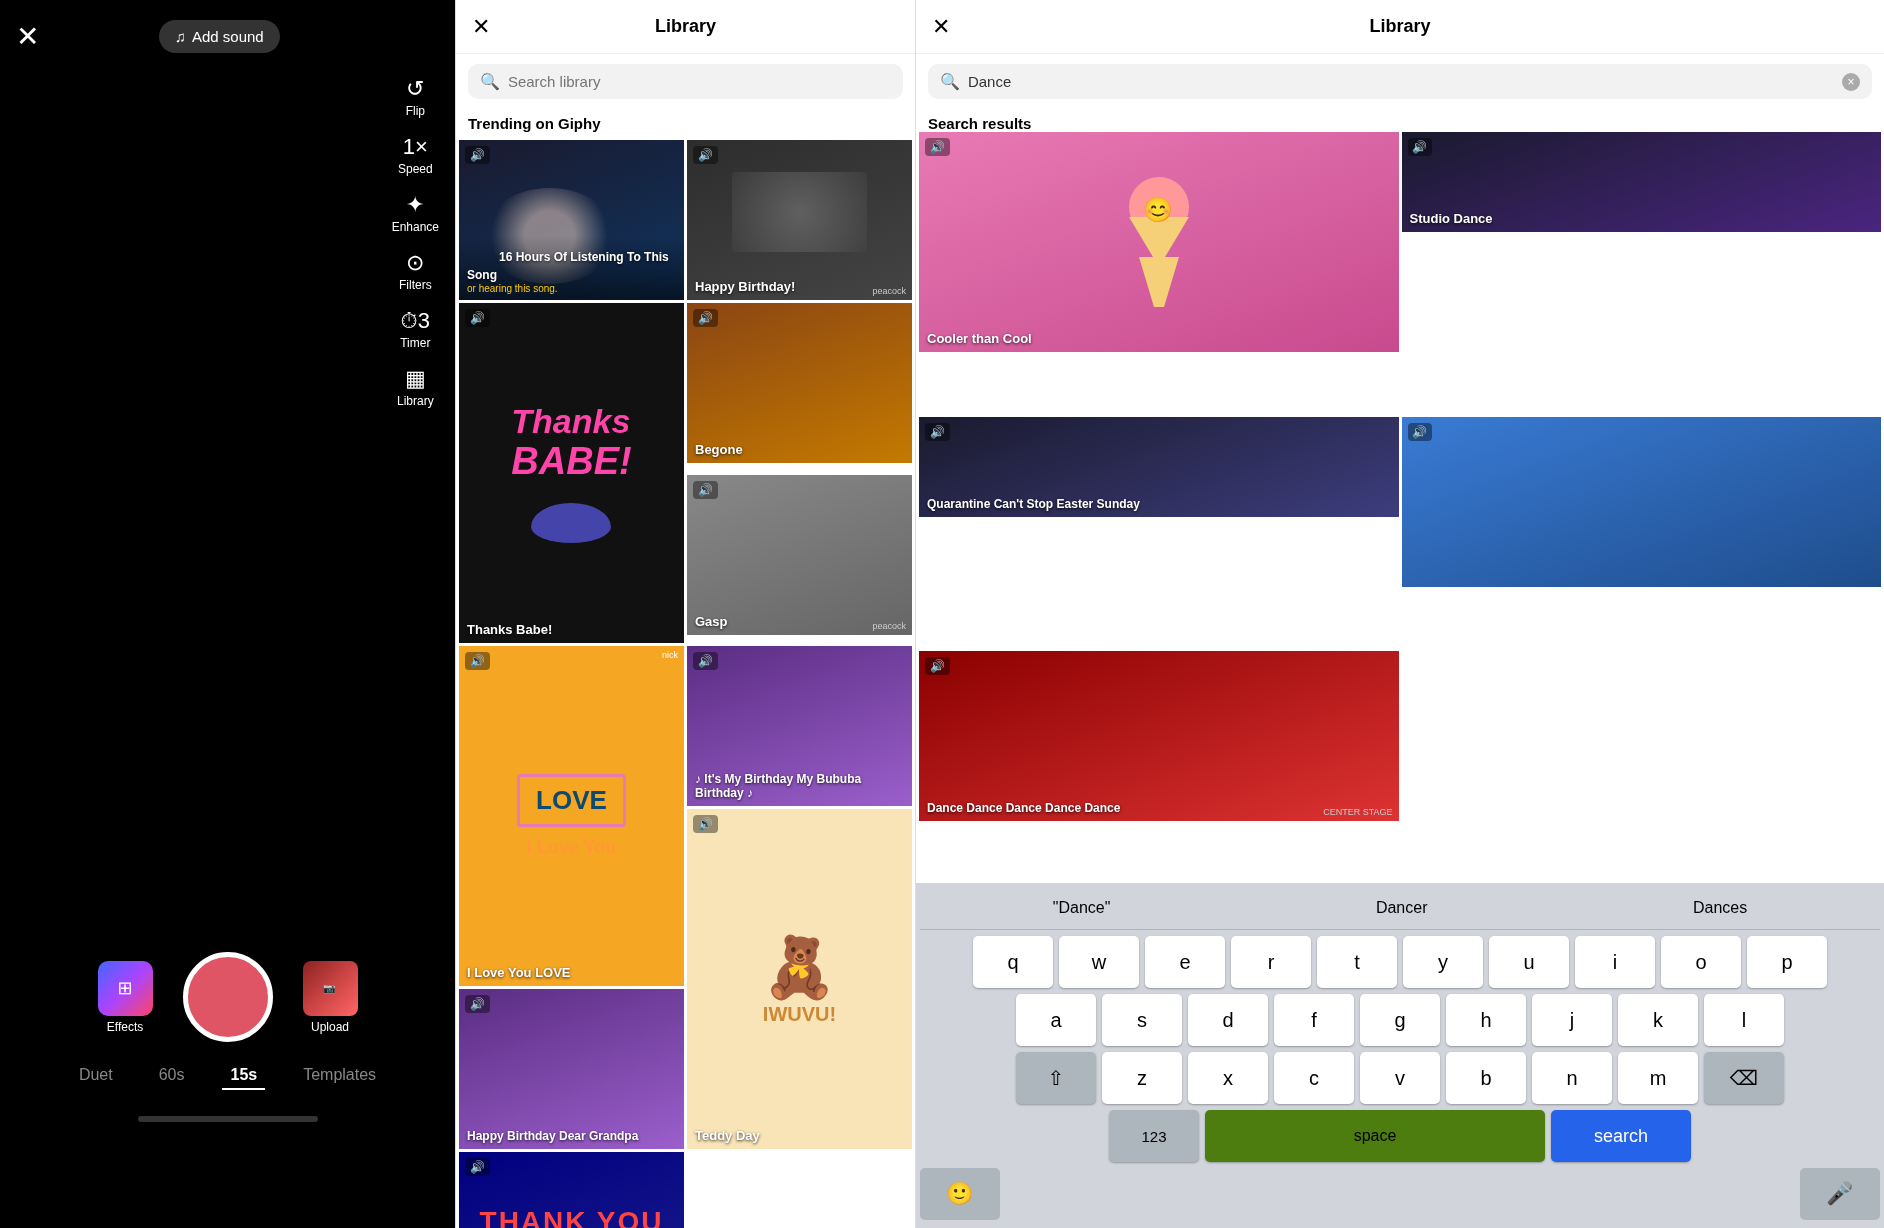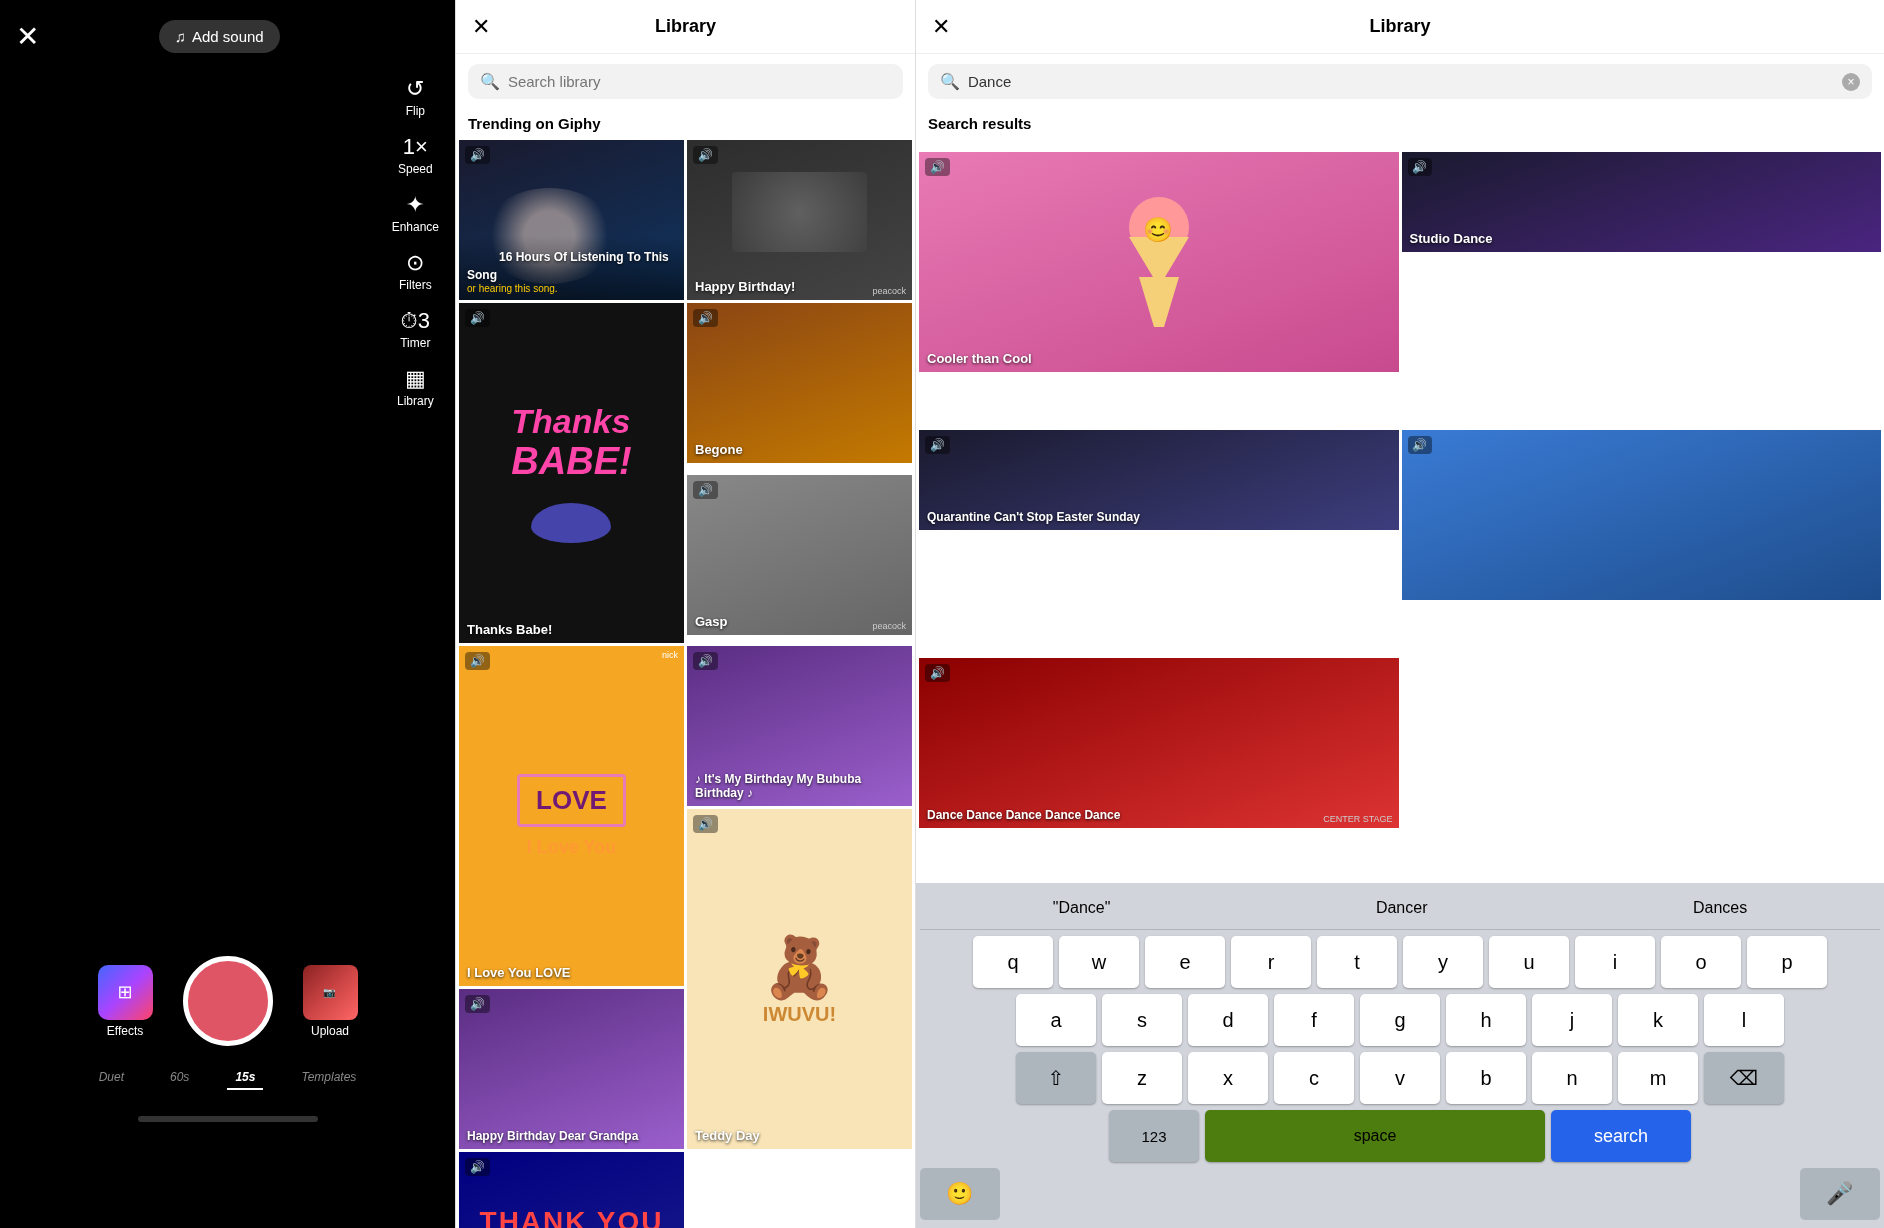--- a/index.html
+++ b/index.html
@@ -129,24 +129,23 @@
       overflow: hidden;
     }
     .nav-tabs {
       display: flex;
       justify-content: center;
       gap: 30px;
       padding: 10px 0;
     }
     .nav-tab {
       color: #888;
-      font-size: 12px;
+      font-size: 16px;
       cursor: pointer;
       padding: 4px 8px;
-      font-style: italic;
     }
     .nav-tab.active {
       color: #fff;
       font-weight: bold;
       border-bottom: 2px solid #fff;
     }
 
     
     .middle-panel {
       width: 460px;
@@ -297,21 +296,21 @@
       color: #fff;
       font-size: 12px;
       display: flex;
       align-items: center;
       justify-content: center;
       cursor: pointer;
     }
     .results-label {
       font-size: 15px;
       font-weight: 600;
-      padding: 6px 12px 20px;
+      padding: 6px 12px 0;
       color: #000;
     }
     .results-grid {
       display: grid;
       grid-template-columns: 1fr 1fr;
       gap: 3px;
       padding: 0 3px;
       overflow-y: auto;
       flex: 1;
     }
@@ -551,21 +550,21 @@
       <div style="background:linear-gradient(160deg,#888,#666);height:100%;position:relative;">
         <span class="sound-icon">🔊</span>
         <span class="gif-label">Gasp</span>
         <div style="position:absolute;bottom:4px;right:6px;color:#ccc;font-size:9px;">peacock</div>
       </div>
     </div>
 
     <div class="gif-cell" style="height:340px;grid-row:span 2;">
       <div style="background:#f5a623;height:100%;position:relative;display:flex;align-items:center;justify-content:center;">
         <div style="text-align:center;">
-          <div style="color:#701a75;font-size:26px;font-weight:900;border:3px solid #e87ab5;padding:8px 16px;border-radius:4px;">LOVE</div>
+          <div style="color:#0c4a6e;font-size:26px;font-weight:900;border:3px solid #e87ab5;padding:8px 16px;border-radius:4px;">LOVE</div>
           <div style="color:#ff9933;font-size:18px;font-weight:bold;margin-top:10px;">I Love You</div>
         </div>
         <span class="sound-icon">🔊</span>
         <div style="position:absolute;bottom:6px;left:8px;color:#fff;font-size:13px;font-weight:600;text-shadow:0 1px 3px rgba(0,0,0,0.8);">I Love You LOVE</div>
         <div style="position:absolute;top:4px;right:6px;color:#fff;font-size:9px;">nick</div>
       </div>
     </div>
 
     <div class="gif-cell" style="height:160px;">
       <div style="background:linear-gradient(160deg,#5a2d82,#9b5fcc);height:100%;position:relative;">

